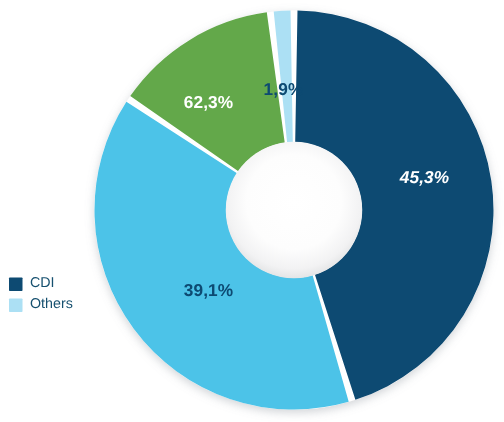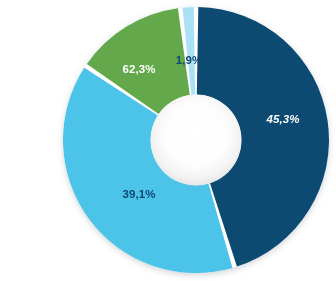--- a/index.html
+++ b/index.html
@@ -106,13 +106,21 @@
 
   <div id="slice-labels">
       <div class="slice-label light" style="left: 283px; top: 119px; color: rgb(255, 255, 255); font-style: italic;">45,3%</div>
       <div class="slice-label dark" style="left: 139px; top: 194px; color: rgb(13, 74, 114);">39,1%</div>
       <div class="slice-label light" style="left: 139px; top: 69px; color: rgb(255, 255, 255);">62,3%</div>
       <div class="slice-label dark" style="left: 189px; top: 60px; color: rgb(13, 74, 114);">1,9%</div>
     </div>
 </div>
 
 <div id="legend">
+    <div class="legend-item">
+      <span class="legend-swatch" style="background: rgb(13, 74, 114);"></span>
+      <span class="legend-label">CDI</span>
+    </div>
+    <div class="legend-item">
+      <span class="legend-swatch" style="background: rgb(172, 224, 244);"></span>
+      <span class="legend-label">Others</span>
+    </div>
   </div>
 
 </body></html>

